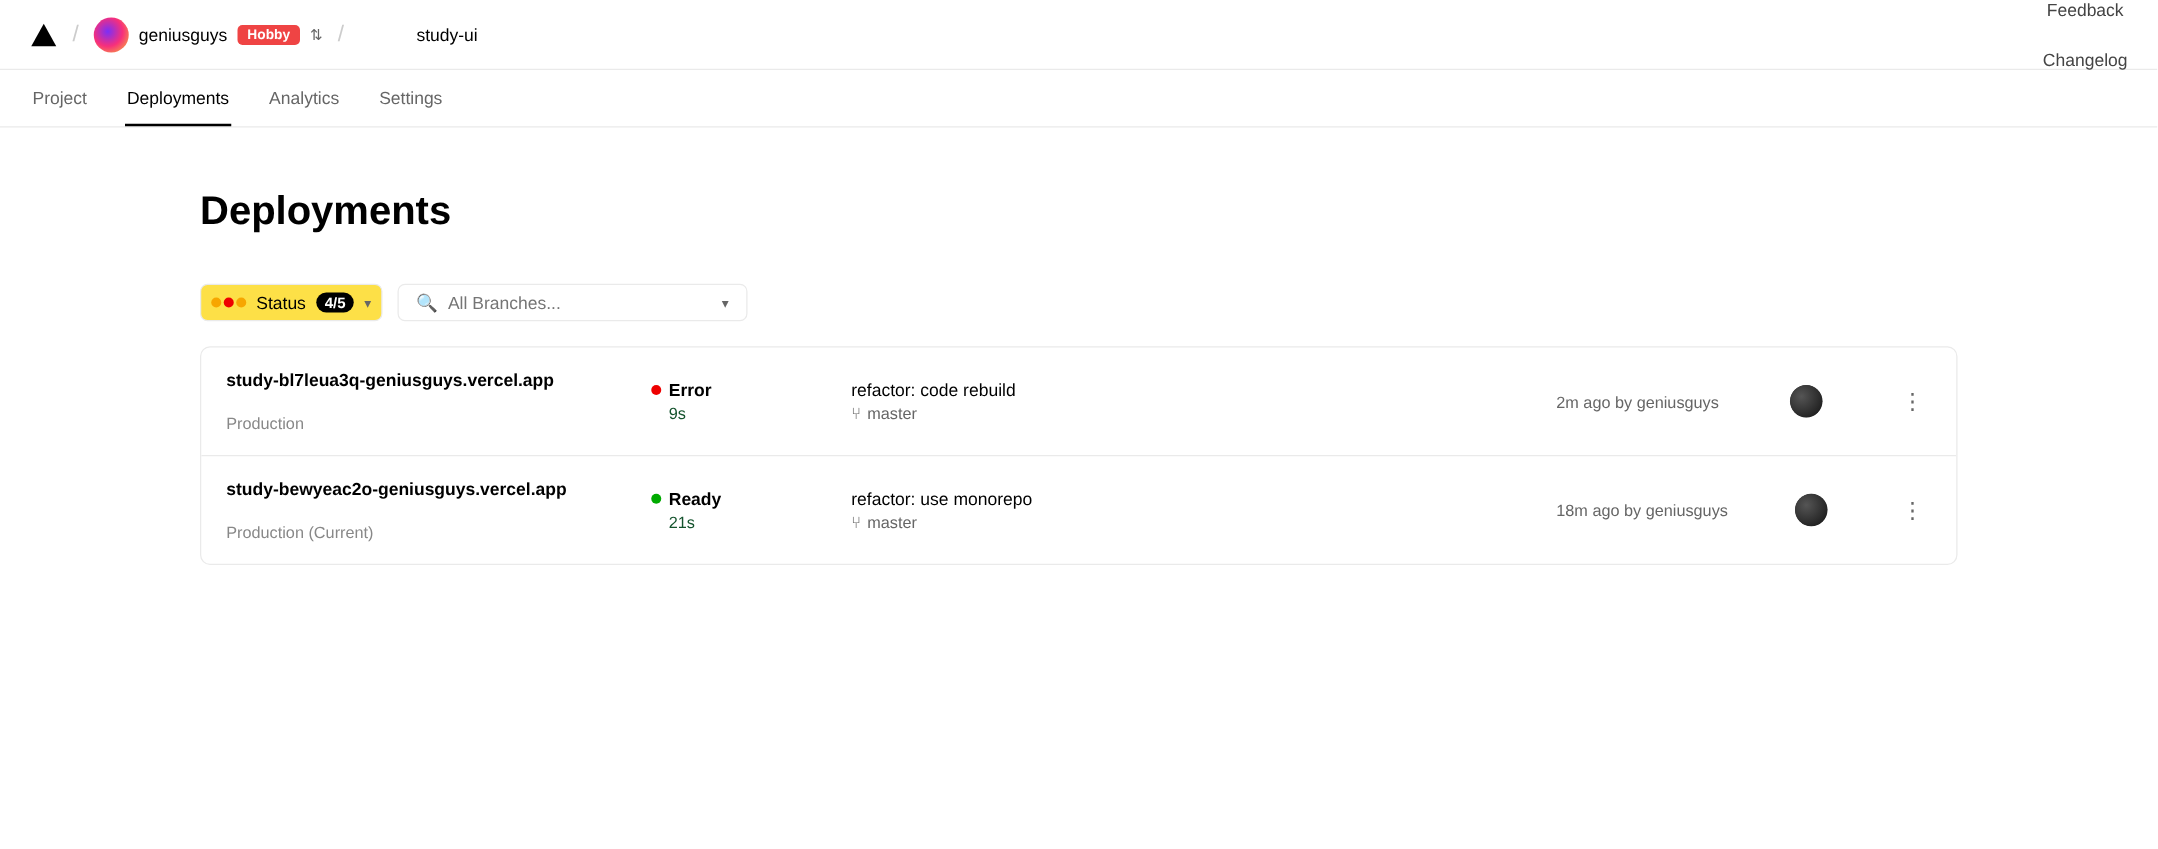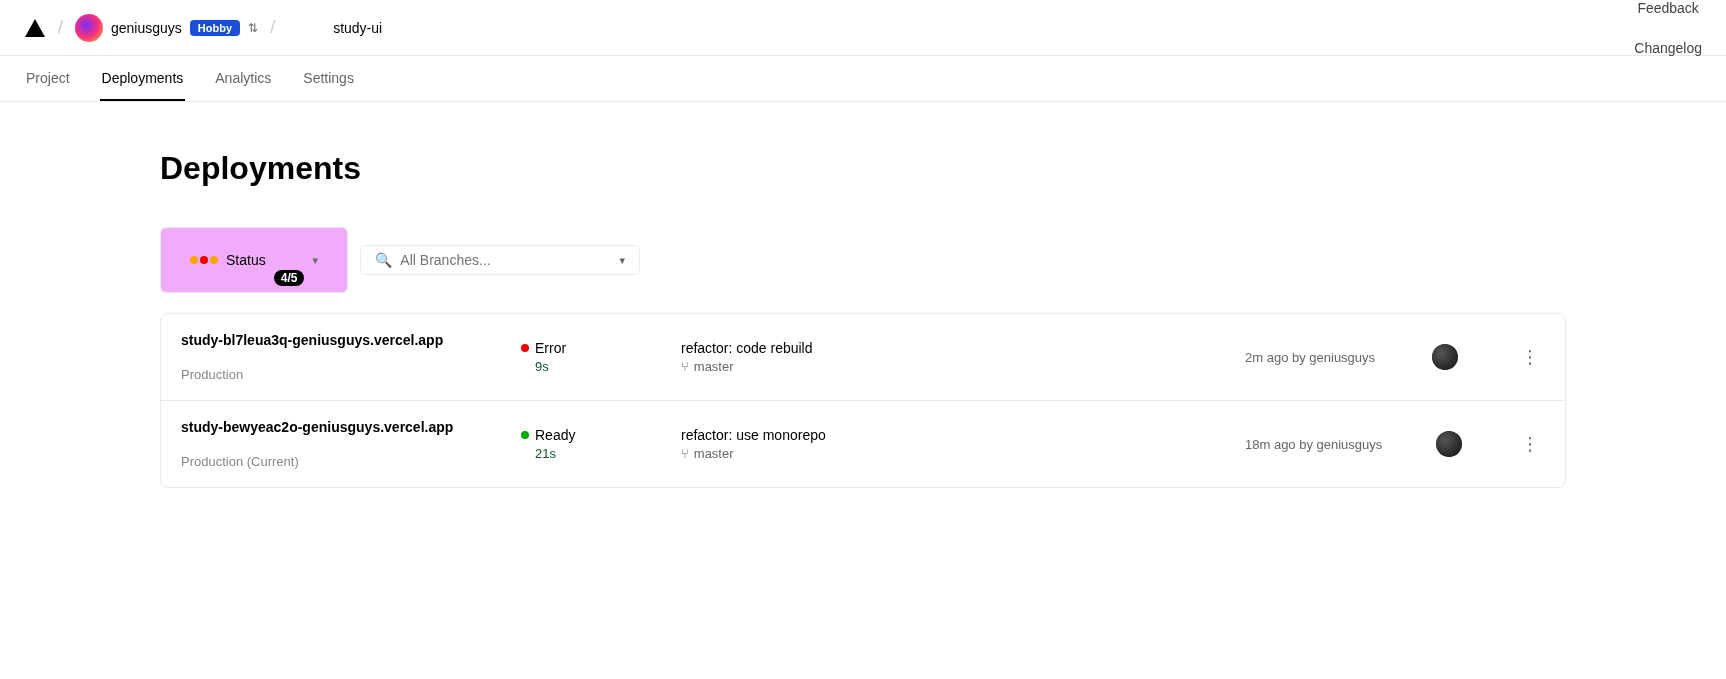--- a/index.html
+++ b/index.html
@@ -35,21 +35,21 @@
       width: 28px;
       height: 28px;
       border-radius: 50%;
       background: radial-gradient(circle at 40% 40%, #7b2ff7, #f72f7b, #f7c52f);
     }
     .username {
       font-size: 14px;
       font-weight: 500;
     }
     .hobby-badge {
-      background: #1d4ed8;
+      background: #ef4444;
       color: #fff;
       font-size: 11px;
       font-weight: 600;
       padding: 2px 8px;
       border-radius: 4px;
     }
     .chevron-updown {
       color: #666;
       font-size: 12px;
     }
@@ -113,23 +113,23 @@
       align-items: center;
       gap: 12px;
       margin-bottom: 20px;
     }
     .status-filter {
       display: flex;
       align-items: center;
       gap: 8px;
       border: 1px solid #eaeaea;
       border-radius: 6px;
-      padding: 6px 29px;
+      padding: 6px 8px;
       cursor: pointer;
-      background: #f0abfc;
+      background: #fde047;
     }
     .status-dots {
       display: flex;
       gap: 2px;
     }
     .dot {
       width: 8px;
       height: 8px;
       border-radius: 50%;
     }
@@ -137,21 +137,20 @@
       font-size: 14px;
       font-weight: 500;
     }
     .status-badge {
       background: #000;
       color: #fff;
       font-size: 12px;
       font-weight: 600;
       padding: 1px 7px;
       border-radius: 12px;
-      margin-top: 36px;
     }
     .chevron-down {
       color: #666;
       font-size: 11px;
     }
     .branch-filter {
       display: flex;
       align-items: center;
       gap: 8px;
       border: 1px solid #eaeaea;
@@ -213,21 +212,21 @@
       gap: 6px;
       font-size: 14px;
     }
     .status-dot-indicator {
       width: 8px;
       height: 8px;
       border-radius: 50%;
     }
     .status-text {
       font-size: 14px;
-      font-weight: 400;
+      font-weight: 700;
       text-align: center;
     }
     .status-time {
       font-size: 13px;
       color: #14532d;
       margin-top: 3px;
       padding-left: 14px;
     }
     .deployment-commit {
       flex: 1;

